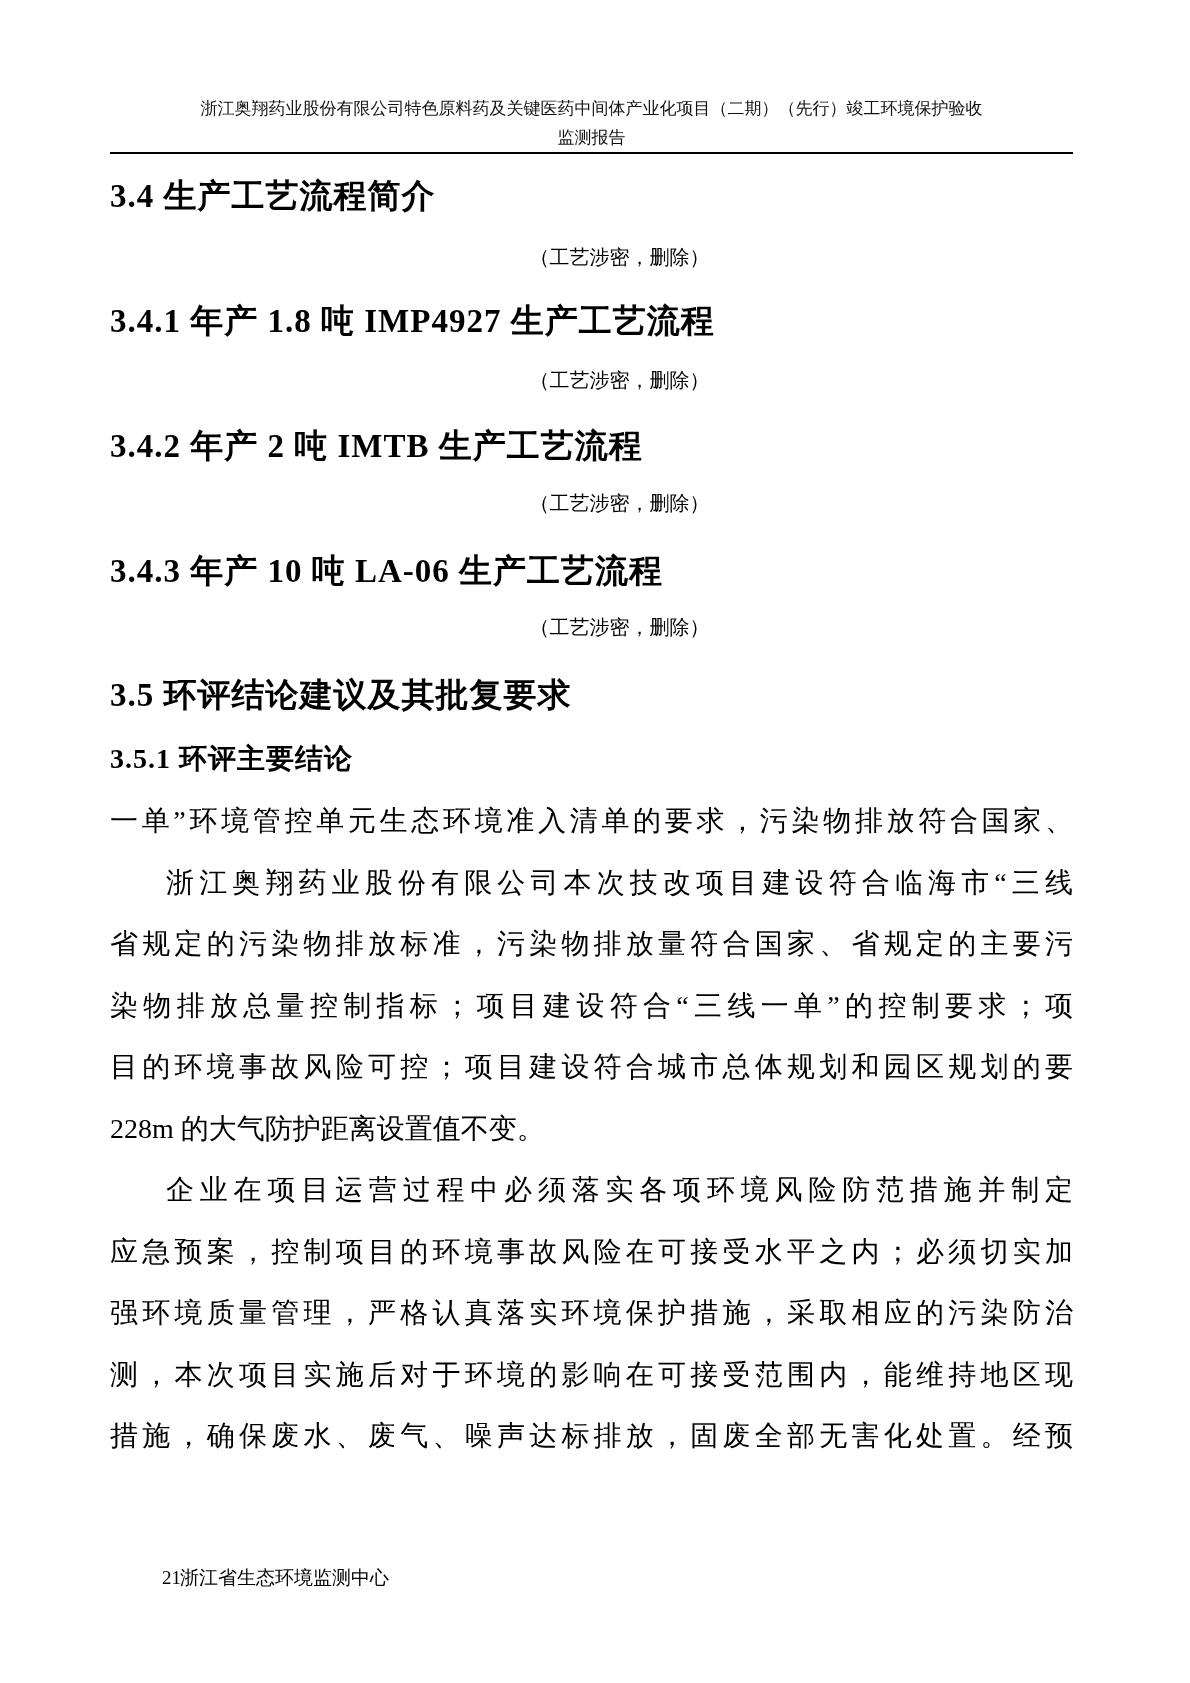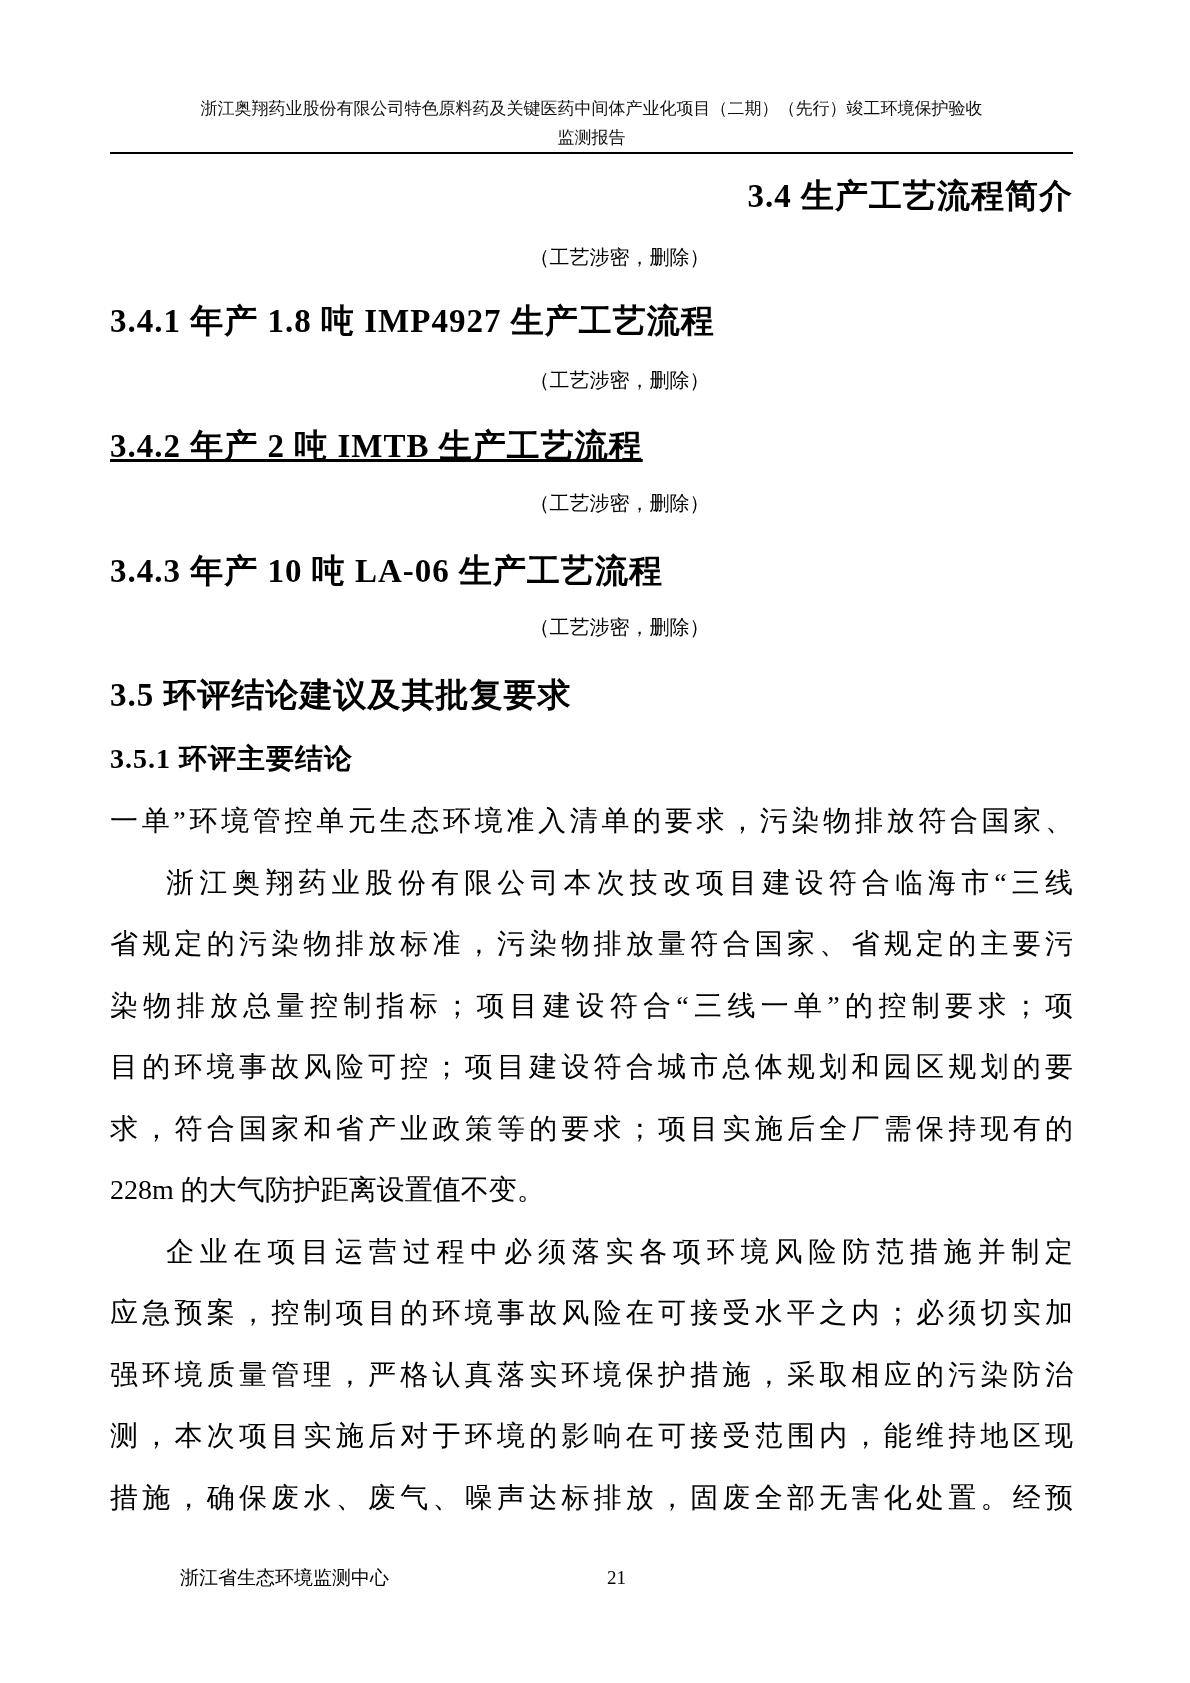--- a/index.html
+++ b/index.html
@@ -30,23 +30,23 @@
     border: none;
     border-top: 2px solid #000000;
     height: 0;
   }
   .h2 {
     font-weight: bold;
     font-size: 33px;
     line-height: 42px;
     letter-spacing: 1px;
   }
-  .h2.s34  { margin-top: 21px; text-align: right; }
+  .h2.s34  { margin-top: 21px; }
   .h2.s341 { margin-top: 23px; }
-  .h2.s342 { margin-top: 25px; text-decoration: underline; }
+  .h2.s342 { margin-top: 25px; }
   .h2.s343 { margin-top: 27px; }
   .h2.s35  { margin-top: 27px; }
   .h3 {
     font-weight: bold;
     font-size: 28px;
     line-height: 38px;
     margin-top: 24px;
     letter-spacing: 1px;
   }
   .note {
@@ -88,21 +88,20 @@
   .footer-org {
     position: absolute;
     left: 18px;
     top: 0;
   }
   .footer-page {
     position: absolute;
     left: 0;
     right: 0;
     top: 0;
-    text-align: center;
   }
 </style>
 </head>
 <body>
 
 <div class="page">
 
   <div class="doc-header">
     <div>浙江奥翔药业股份有限公司特色原料药及关键医药中间体产业化项目（二期）（先行）竣工环境保护验收</div>
     <div>监测报告</div>
@@ -123,21 +122,20 @@
 
   <div class="h2 s35">3.5 环评结论建议及其批复要求</div>
   <div class="h3">3.5.1  环评主要结论</div>
 
   <div class="para p1">
     <div class="line">一单”环境管控单元生态环境准入清单的要求，污染物排放符合国家、</div>
     <div class="line first">浙江奥翔药业股份有限公司本次技改项目建设符合临海市“三线</div>
     <div class="line">省规定的污染物排放标准，污染物排放量符合国家、省规定的主要污</div>
     <div class="line">染物排放总量控制指标；项目建设符合“三线一单”的控制要求；项</div>
     <div class="line">目的环境事故风险可控；项目建设符合城市总体规划和园区规划的要</div>
-    <div class="line">求，符合国家和省产业政策等的要求；项目实施后全厂需保持现有的</div>
     <div class="line last">228m 的大气防护距离设置值不变。</div>
   </div>
 
   <div class="para p2">
     <div class="line first">企业在项目运营过程中必须落实各项环境风险防范措施并制定</div>
     <div class="line">应急预案，控制项目的环境事故风险在可接受水平之内；必须切实加</div>
     <div class="line">强环境质量管理，严格认真落实环境保护措施，采取相应的污染防治</div>
     <div class="line">测，本次项目实施后对于环境的影响在可接受范围内，能维持地区现</div>
     <div class="line">措施，确保废水、废气、噪声达标排放，固废全部无害化处置。经预</div>
   </div>

